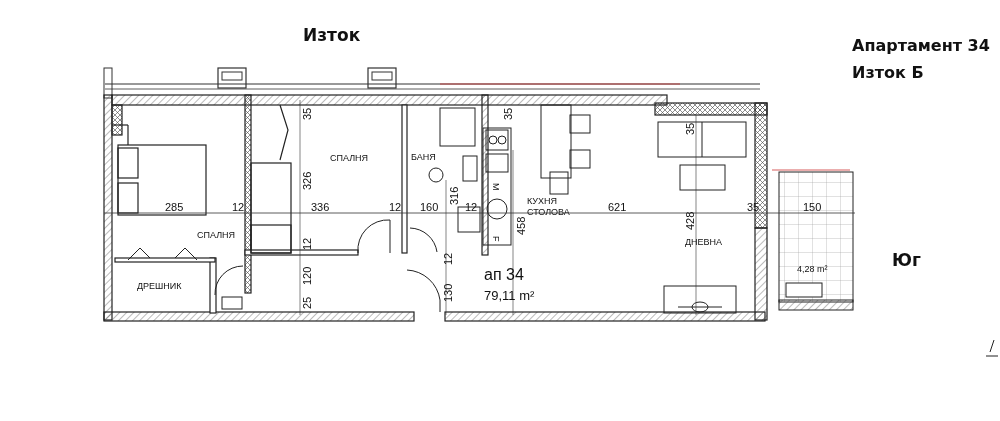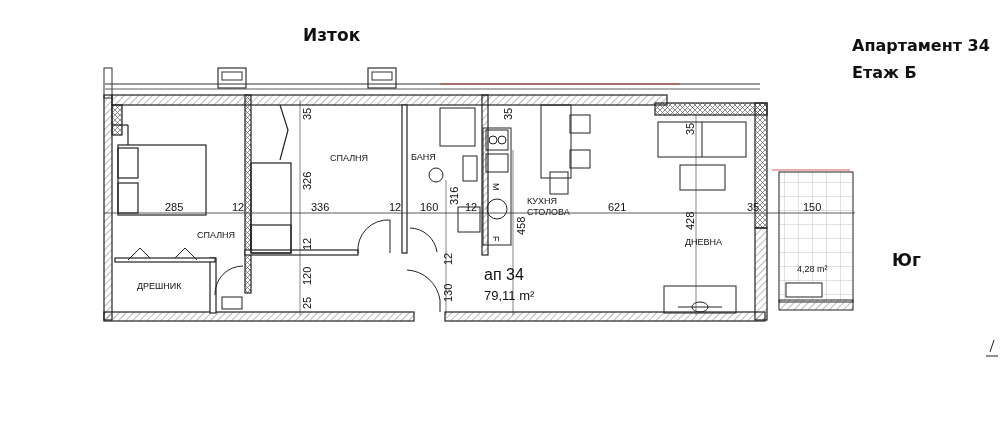--- a/index.html
+++ b/index.html
@@ -13,21 +13,21 @@
   svg text{font-family:"Liberation Sans",sans-serif;fill:#111;}
   .rm{font-size:9px;}
   .dim{font-size:11px;}
 </style>
 </head>
 <body>
 
 <div class="label" id="east">Изток</div>
 <div id="info">
   <div>Апартамент 34</div>
-  <div>Етаж Б</div>
+  <div>Изток Б</div>
 </div>
 <div class="label" id="south">Юг</div>
 
 <svg width="1000" height="421" viewBox="0 0 1000 421">
   <defs>
     <pattern id="hatch" width="5" height="5" patternUnits="userSpaceOnUse" patternTransform="rotate(45)">
       <line x1="0" y1="0" x2="0" y2="5" stroke="#555" stroke-width="0.8"></line>
     </pattern>
     <pattern id="cross" width="5" height="5" patternUnits="userSpaceOnUse">
       <path d="M0 0 L5 5 M5 0 L0 5" stroke="#444" stroke-width="0.6"></path>

